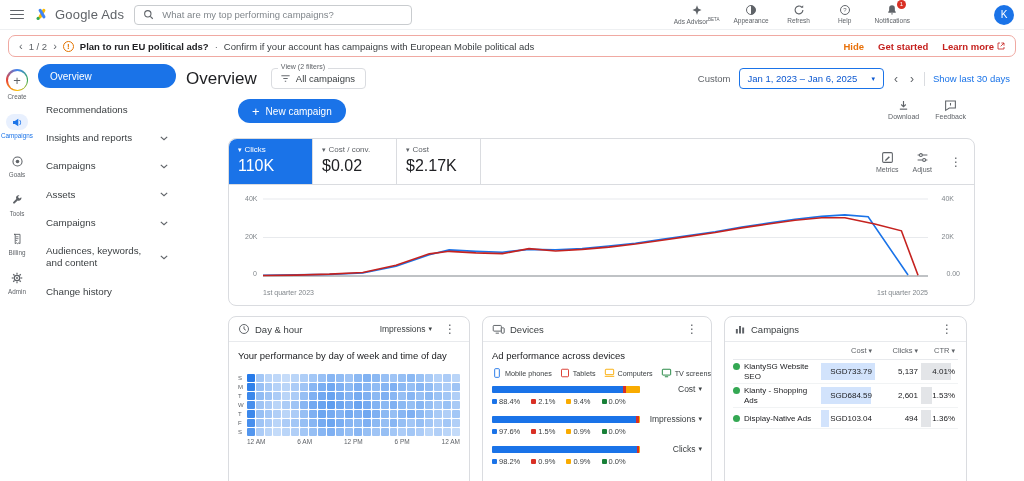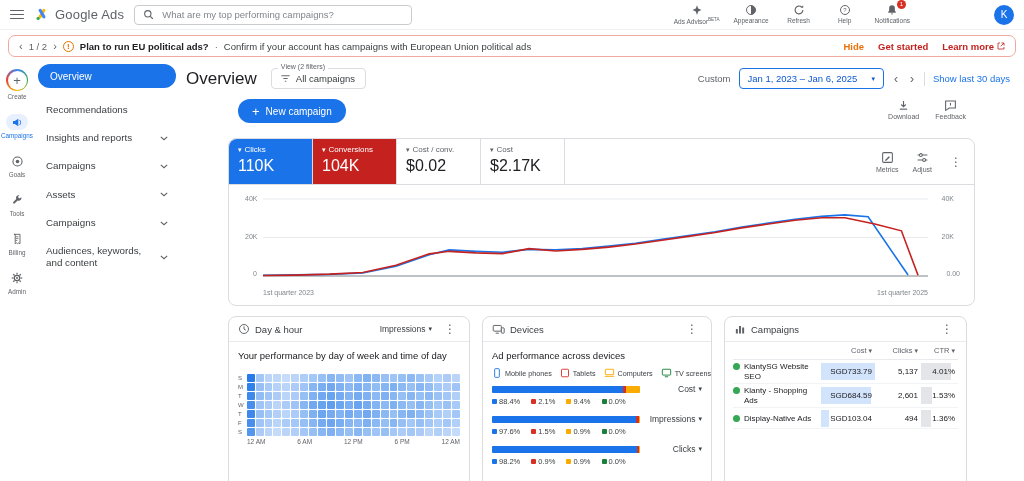--- a/index.html
+++ b/index.html
@@ -220,21 +220,21 @@
     </div>
   <div class="avatar">K</div>
 </div>
 
 <div class="alert">
   <span class="chev">‹</span>
   <span class="pager">1 / 2</span>
   <span class="chev">›</span>
   <span class="warn-ic">!</span>
   <b>Plan to run EU political ads?</b>
-  <span class="msg">Confirm if your account has campaigns with European Union political ads</span>
+  <span class="msg">Confirm if your account has campaigns with European Mobile political ads</span>
   <span class="spacer"></span>
   <a class="hide-link">Hide</a>
   <a class="get-started">Get started</a>
   <a class="learn-more">
       <span>Learn more</span>
       <span class="icon">
         <svg width="8" height="8" viewBox="0 0 12 12">
           <path d="M4.5 1.5H1.5v9h9V7.5" fill="none" stroke="currentColor" stroke-width="1.2"></path>
           <path d="M6.5 1.5h4v4M10.5 1.5L5.5 6.5" fill="none" stroke="currentColor" stroke-width="1.2"></path>
         </svg>
@@ -342,20 +342,23 @@
       </span>
     </div>
     <div class="nav-item">
       <span class="txt">Audiences, keywords, and content</span>
       <span class="icon">
         <svg width="8" height="5" viewBox="0 0 10 6">
           <path d="M1 1l4 3.6L9 1" fill="none" stroke="currentColor" stroke-width="1.4"></path>
         </svg>
       </span>
     </div>
+    <div class="nav-item">
+      <span class="txt">Change history</span>
+    </div>
   </div>
 
 <div class="main">
 
   <div class="page-head">
     <span class="page-title">Overview</span>
     <div class="view-chip">
       <span class="float">View (2 filters)</span>
       <span class="icon">
           <svg width="11" height="11" viewBox="0 0 16 16">
@@ -403,24 +406,20 @@
       </div>
     </div>
   </div>
 
   <div class="chart-card">
     <div class="tabs-row">
       <div class="sc-wrap" id="scorecards">
           <div class="tab sel" style="background:#1a73e8">
             <div class="tab-top"><span class="caret">▾</span> Clicks</div>
             <div class="tab-val">110K</div>
-          </div>
-          <div class="tab sel" style="background:#c5221f">
-            <div class="tab-top"><span class="caret">▾</span> Conversions</div>
-            <div class="tab-val">104K</div>
           </div>
           <div class="tab" style="">
             <div class="tab-top"><span class="caret">▾</span> Cost / conv.</div>
             <div class="tab-val">$0.02</div>
           </div>
           <div class="tab" style="">
             <div class="tab-top"><span class="caret">▾</span> Cost</div>
             <div class="tab-val">$2.17K</div>
           </div>
         </div>

